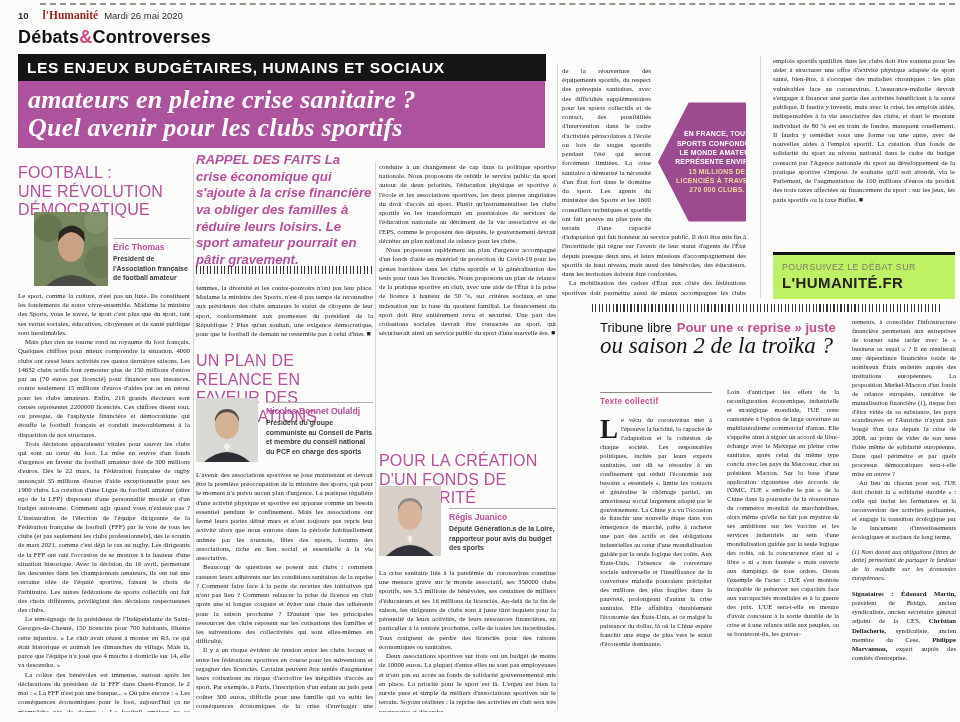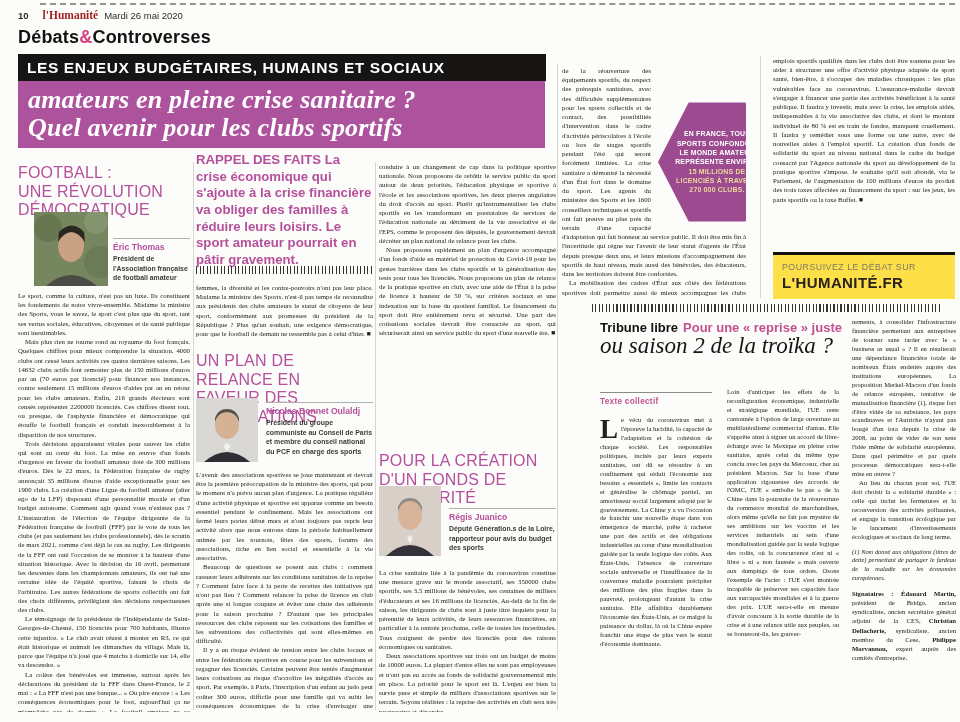--- a/index.html
+++ b/index.html
@@ -10,39 +10,39 @@
   .dashed-top{border-top:2px dashed #96948e;height:0;}
   .folio{font-size:9.5px;color:#2e2d2b;}
   .folio .num{font-weight:700;margin-right:14px;}
   .masthead{font-family:"Liberation Serif",serif;font-weight:700;color:#9c1f1f;font-size:11.5px;margin-right:6px;}
   .section-title{font-family:Liberation Sans, sans-serif;font-weight:700;font-size:18px;color:#131211;letter-spacing:.2px;}
   .section-title .amp{color:#d4417f;}
   .kicker{background:#161514;color:#fff;font-weight:700;font-size:15.5px;letter-spacing:.6px;padding:5px 9px 4px;}
   .headline{background:#ad539e;color:#fff;padding:5px 10px 6px;}
   .headline div{font-family:"Liberation Serif",serif;font-style:italic;font-weight:700;font-size:26px;line-height:1.08;letter-spacing:.2px;}
   .col-head{font-weight:400;font-size:16px;line-height:1.16;color:#b5509c;letter-spacing:.2px;}
-  .standfirst{font-weight:700;font-size:13.2px;line-height:1.26;color:#b5509c;}
+  .standfirst{font-weight:700;font-size:13.2px;line-height:1.26;color:#b5509c;font-style:italic;}
   .standfirst .sf-label{font-weight:800;}
   .byline{border-top:1px solid #b3b1ac;padding-top:3px;}
   .by-name{font-weight:700;font-size:8.6px;color:#b5509c;margin-bottom:2px;}
   .by-role{font-weight:700;font-size:6.9px;line-height:1.38;color:#3b3a38;}
   .body-text{font-family:"Liberation Serif",serif;font-size:6.8px;line-height:1.36;text-align:justify;color:#21201e;overflow:hidden;}
   .body-text p{margin:0;}
   .body-text p + p{text-indent:7px;}
   .trib-text{font-size:6.6px;}
   .hexagon{float:right;width:118px;height:124px;margin:34px -30px 4px 7px;background:#9c4b90;
            clip-path:polygon(26% 2%,74% 2%,100% 50%,74% 98%,26% 98%,0 50%);
            display:flex;align-items:center;justify-content:center;text-align:center;
            font-family:"Liberation Sans",sans-serif;}
   .hex-inner{width:86px;font-weight:700;font-size:6.9px;line-height:1.35;color:#fff;letter-spacing:.2px;text-indent:0;}
   .hex-inner .hex-em{color:#efd79b;}
-  .debate-box{border-top:3px solid #141312;background:#fde047;padding:7px 9px 8px;cursor:pointer;}
+  .debate-box{border-top:3px solid #141312;background:#bef264;padding:7px 9px 8px;cursor:pointer;}
   .debate-line1{font-size:8.8px;letter-spacing:.5px;color:#7b796b;margin-bottom:2px;}
   .debate-line2{font-weight:800;font-size:15px;letter-spacing:.4px;color:#27211f;}
-  .trib-label{font-weight:700;font-size:13px;color:#131211;}
+  .trib-label{font-weight:400;font-size:13px;color:#131211;}
   .trib-kicker{font-weight:700;font-size:13px;color:#c2518f;margin-left:5px;}
   .trib-title{font-family:"Liberation Serif",serif;font-style:italic;font-size:23px;line-height:1.07;color:#161514;}
   .texte-collectif{border-top:1px solid #8d8b86;padding-top:4px;font-weight:800;font-size:8.2px;color:#c2518f;letter-spacing:.3px;}
   .dropcap{float:left;font-family:"Liberation Serif",serif;font-weight:700;font-size:27px;line-height:.82;padding:2px 3px 0 0;color:#21201e;}
   .footnote{font-style:italic;font-size:6.3px;margin-top:6px !important;text-indent:0 !important;}
   .signatures{margin-top:7px !important;text-indent:0 !important;font-size:6.7px;}
   .photo{display:block;}
 </style>
 </head>
 <body>

